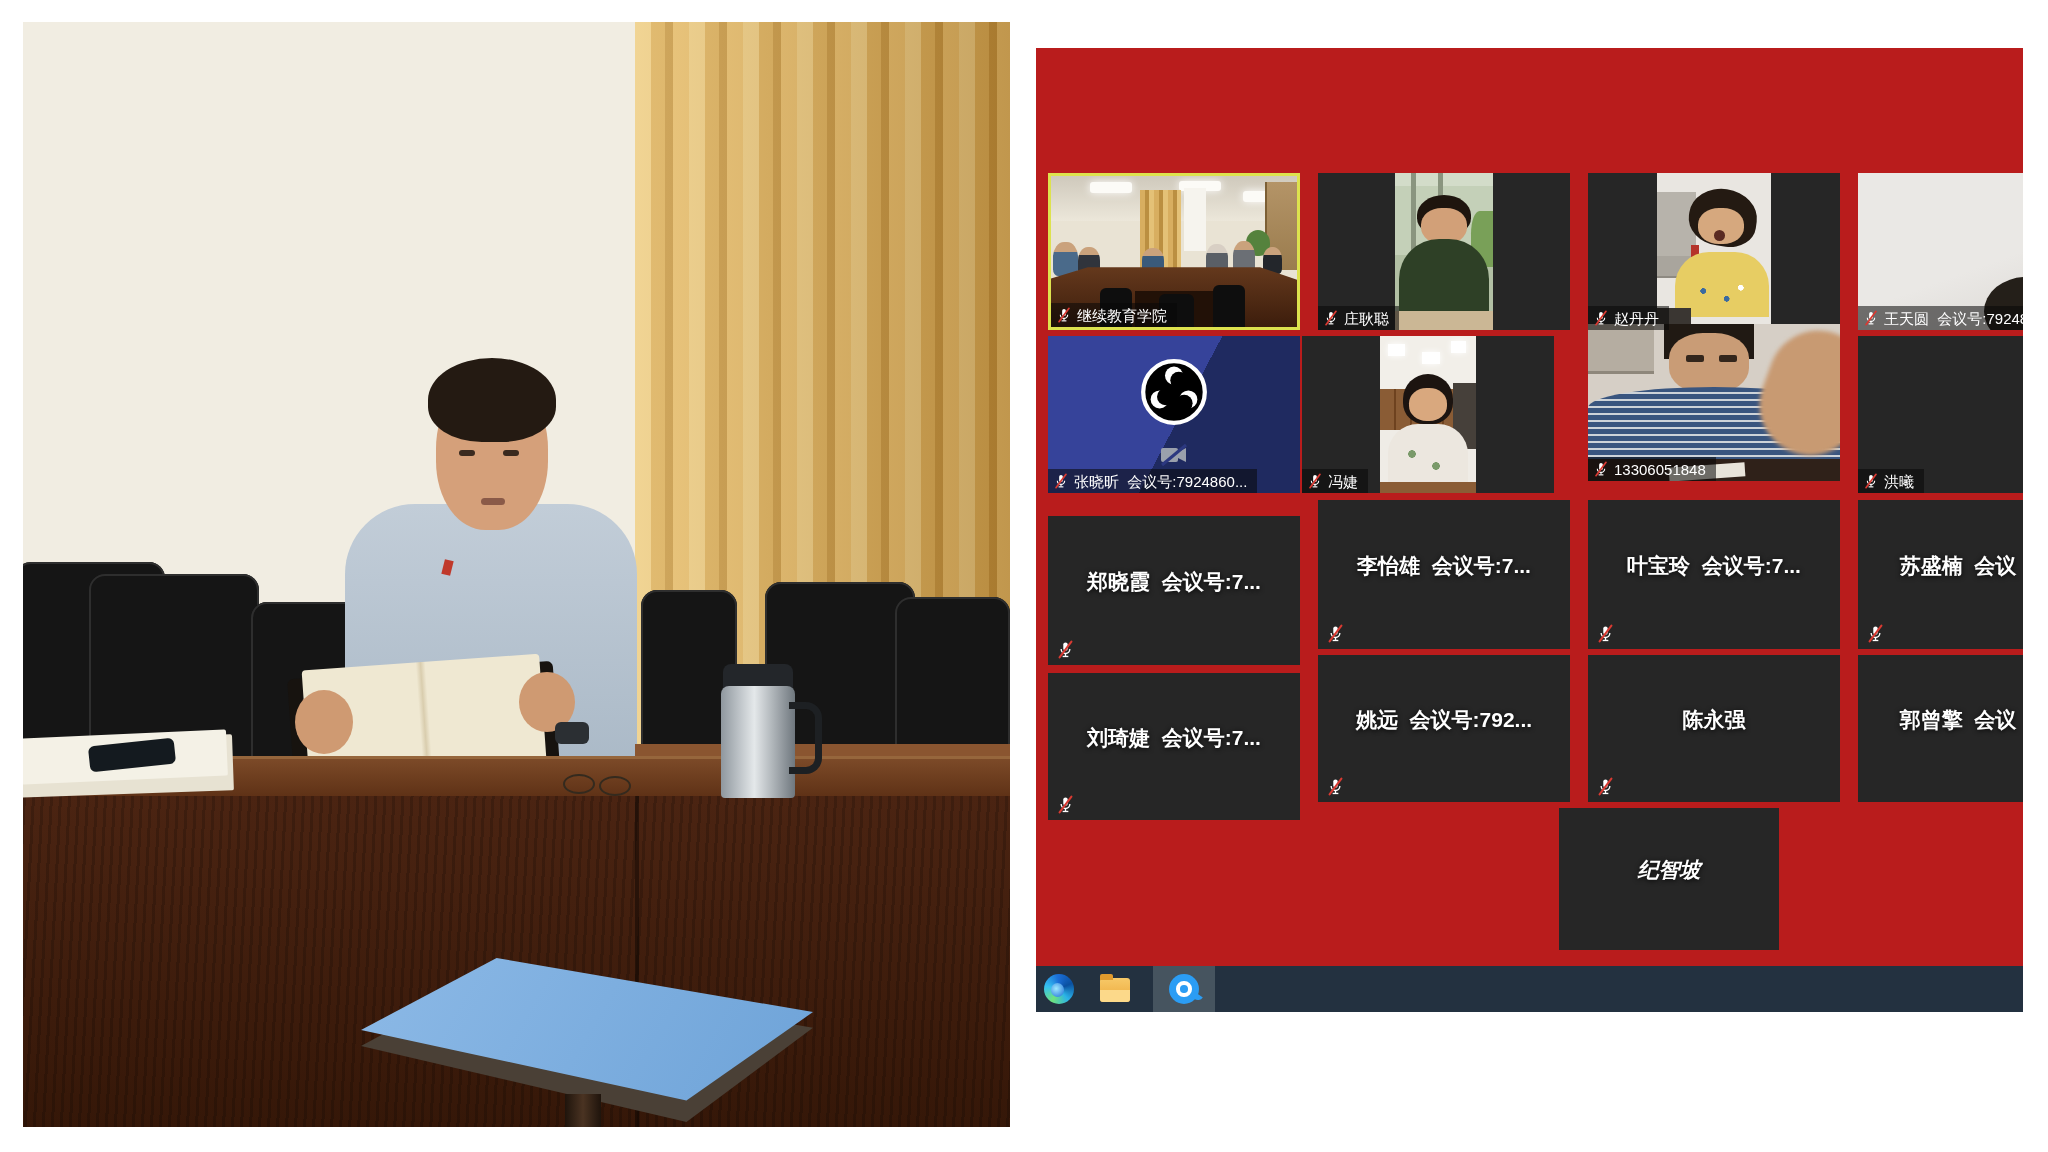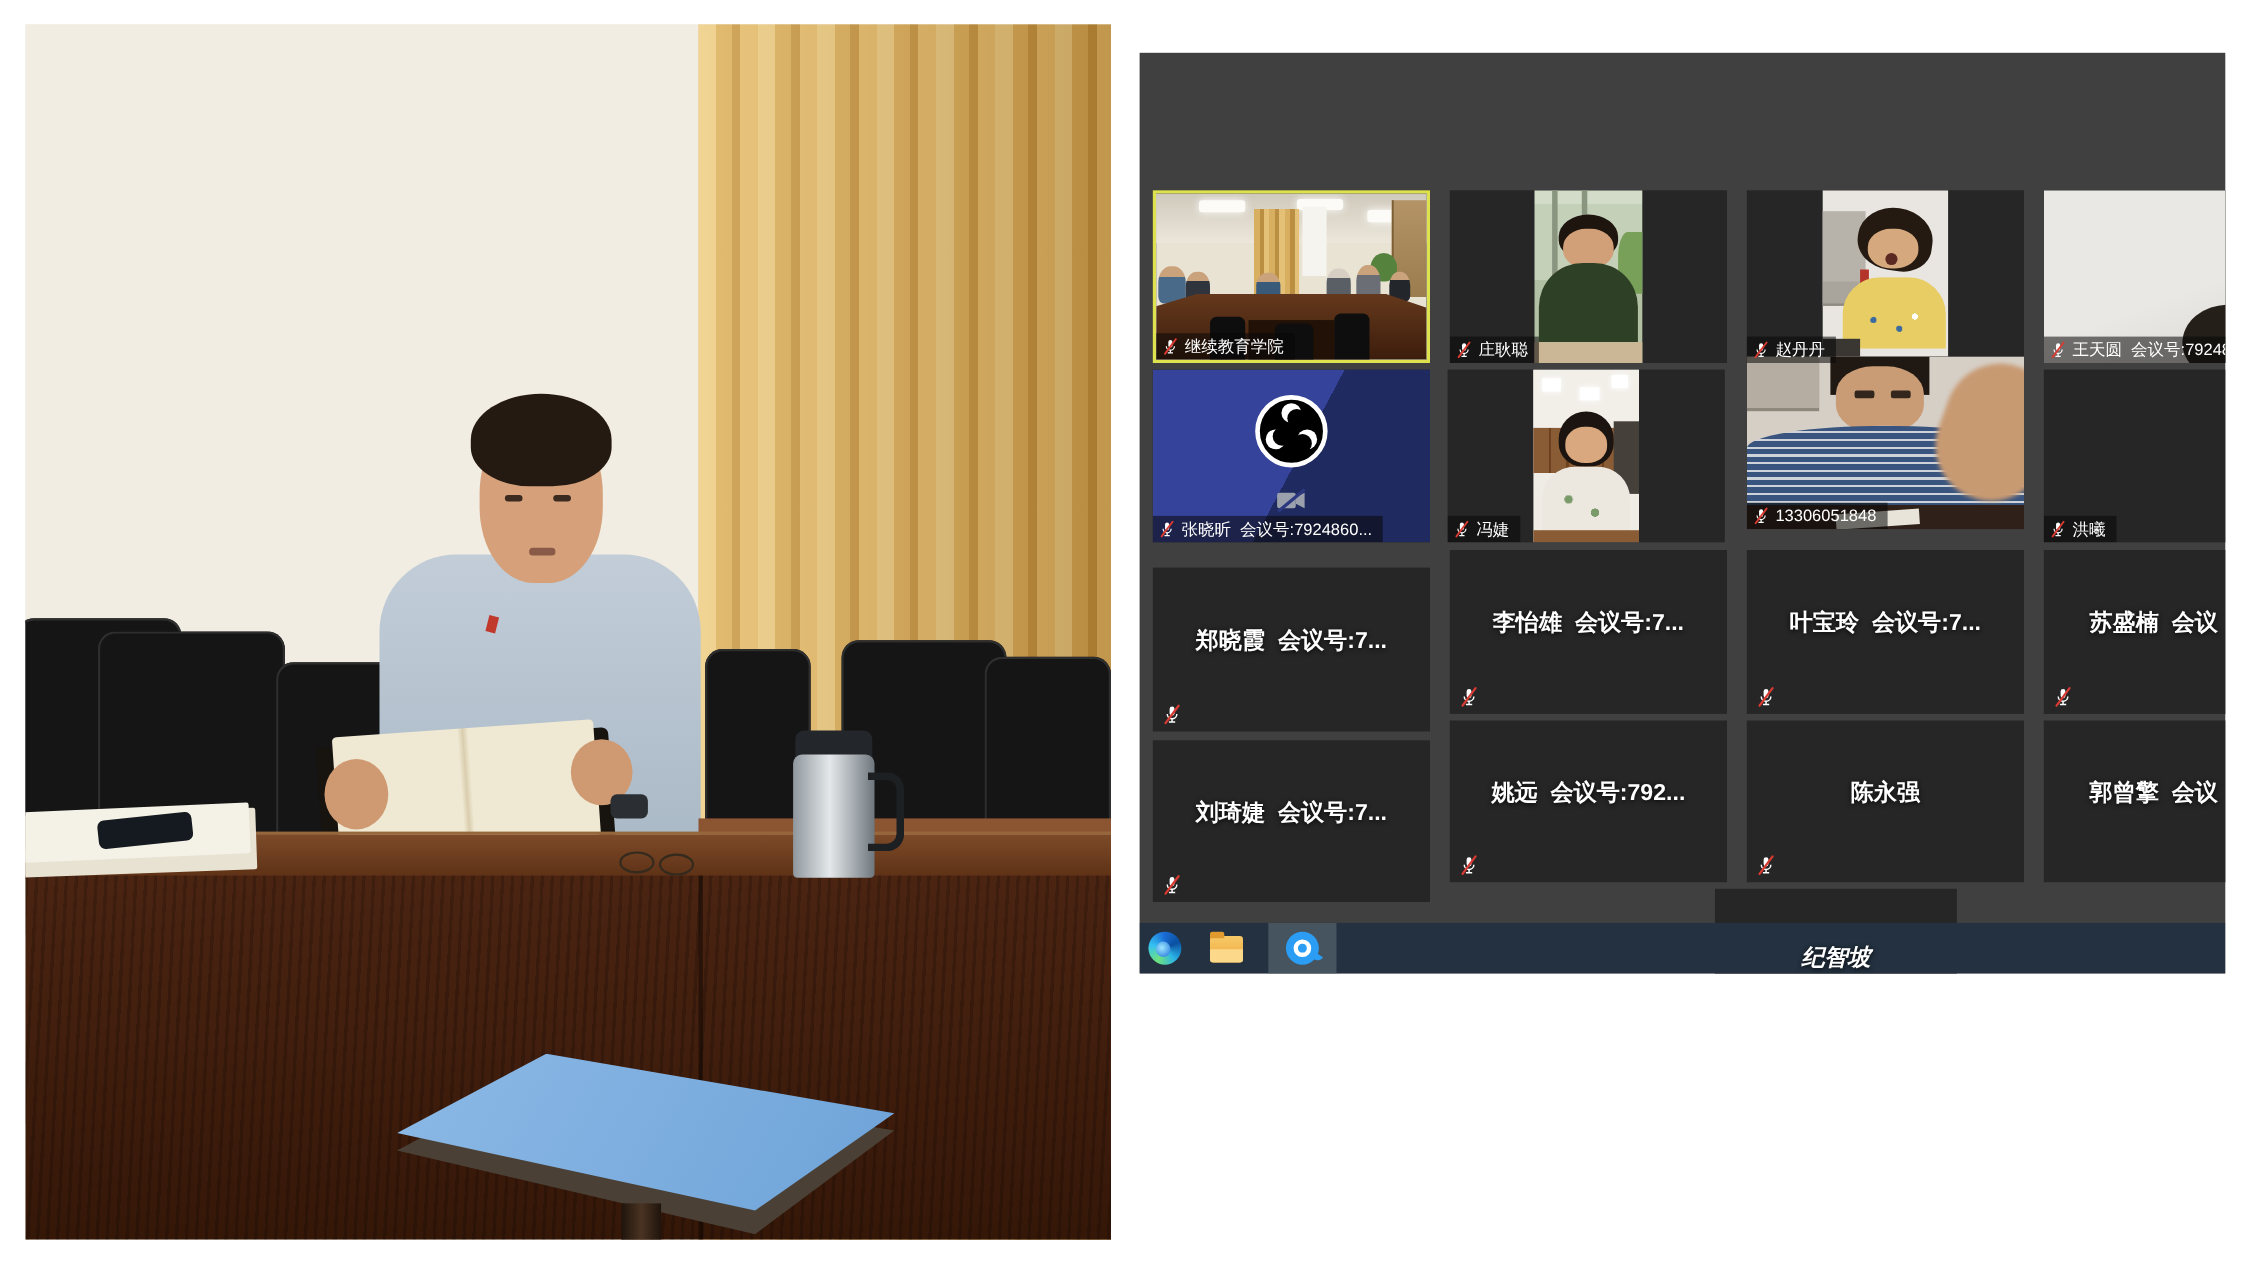--- a/index.html
+++ b/index.html
@@ -15,21 +15,21 @@
     background:linear-gradient(90deg,rgba(255,240,200,.25),rgba(100,60,10,.28)),
                radial-gradient(120% 60% at 100% 100%,rgba(70,40,5,.4),transparent 60%);}
   .chair{background:#151515;border-radius:16px 16px 4px 4px;box-shadow:inset 0 0 0 2px #2e2e2e;}
   .desk-top{left:0;top:734px;width:987px;height:40px;background:linear-gradient(#7c4a28,#5d3015);border-top:3px solid #96663c;}
   .desk-front{left:0;top:774px;width:987px;height:331px;
     background:repeating-linear-gradient(93deg,rgba(0,0,0,.18) 0 3px,transparent 3px 9px),linear-gradient(180deg,#4b2412,#351708);}
   .desk-seam{left:612px;top:774px;width:4px;height:331px;background:rgba(0,0,0,.4);}
   .ring{position:absolute;width:28px;height:16px;border:2px solid #342a1e;border-radius:50%;background:transparent;}
 
   
-  #panel{left:1036px;top:48px;width:987px;height:837px;background:#404040;overflow:hidden;}
+  #panel{left:1036px;top:48px;width:987px;height:964px;background:#b91c1c;overflow:hidden;}
   #tile-grid{position:absolute;inset:0;}
   .tile{position:absolute;background:#262626;overflow:hidden;box-sizing:border-box;}
   .tile.active{border:3px solid #dde24e;}
   .scene{position:absolute;inset:0;overflow:hidden;}
   .corner-label{position:absolute;left:0;bottom:0;display:flex;align-items:center;gap:5px;
     background:rgba(8,8,8,.55);color:#fff;font-size:15px;line-height:1;padding:4px 10px 4px 5px;white-space:pre;z-index:5;}
   .center-label{position:absolute;left:0;right:0;top:44%;transform:translateY(-50%);text-align:center;
     color:#fff;font-size:21px;font-weight:600;white-space:pre;text-shadow:0 1px 5px rgba(0,0,0,.9);z-index:5;}
   .mic{width:16px;height:16px;display:block;}
   .corner-mic{position:absolute;left:8px;bottom:6px;z-index:5;}
@@ -225,21 +225,21 @@
           </svg>
         </div>
         <div class="corner-label"><svg class="mic" viewBox="0 0 24 24">
             <rect x="9.2" y="3" width="5.6" height="10.5" rx="2.8" fill="#fff"></rect>
             <path d="M6.5 11.5a5.5 5.5 0 0 0 11 0" fill="none" stroke="#fff" stroke-width="1.7"></path>
             <line x1="12" y1="17" x2="12" y2="20.4" stroke="#fff" stroke-width="1.7"></line>
             <line x1="8.4" y1="20.8" x2="15.6" y2="20.8" stroke="#fff" stroke-width="1.7"></line>
             <line x1="4.5" y1="22" x2="19.5" y2="2" stroke="#d93a32" stroke-width="2.6" stroke-linecap="round"></line>
           </svg><span>张晓昕  会议号:7924860...</span></div>
       </div>
-      <div class="tile" style="left: 280px; top: 288px; width: 252px; height: 157px;">
+      <div class="tile" style="left: 266px; top: 288px; width: 252px; height: 157px;">
         <div class="scene scene-portrait-office">
           <div class="s pos" style="left:50%;top:0;width:96px;height:100%;transform:translateX(-50%)">
             <div class="s" style="left:0;top:0;width:100%;height:34%;background:#f2efe9"></div>
             <div class="s" style="left:8%;top:5%;width:18%;height:8%;background:#fff;box-shadow:0 0 6px #fff"></div>
             <div class="s" style="left:44%;top:10%;width:18%;height:8%;background:#fff;box-shadow:0 0 6px #fff"></div>
             <div class="s" style="left:74%;top:3%;width:16%;height:8%;background:#fff;box-shadow:0 0 6px #fff"></div>
             <div class="s" style="left:0;top:34%;width:100%;height:26%;background:repeating-linear-gradient(90deg,#8a5c35 0 14px,#6e421f 14px 16px)"></div>
             <div class="s" style="right:0;top:30%;width:24%;height:42%;background:#46403a"></div>
             <div class="s" style="left:24%;top:24%;width:52%;height:32%;background:#1c1410;border-radius:50% 50% 42% 42%"></div>
             <div class="s" style="left:30%;top:33%;width:40%;height:21%;background:#d9a87e;border-radius:46%"></div>

